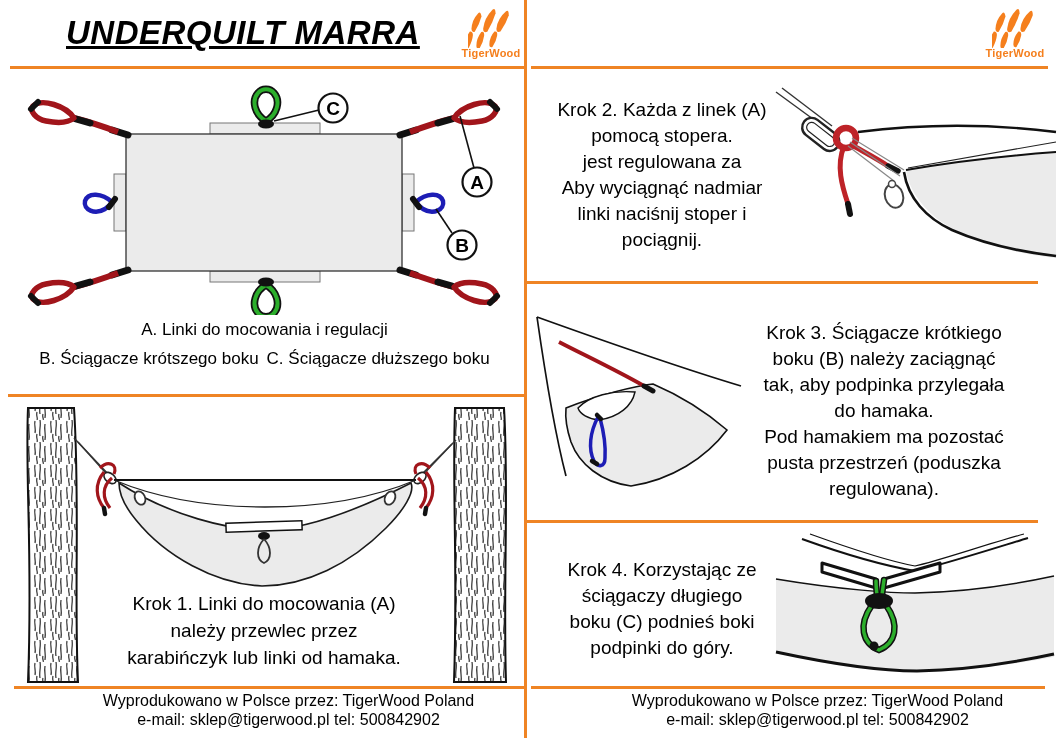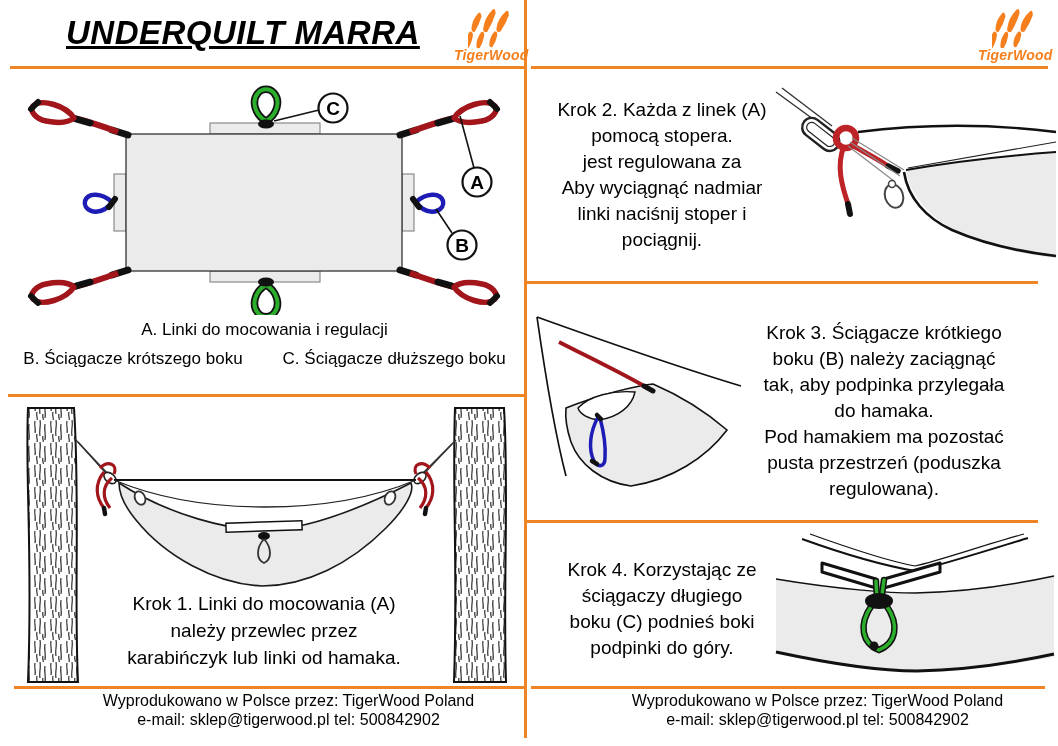--- a/index.html
+++ b/index.html
@@ -8,23 +8,23 @@
   }
   html,body{margin:0;padding:0;background:#fff;}
   .page{position:relative;width:1058px;height:746px;background:#fff;overflow:hidden;
         font-family:"Liberation Sans",sans-serif;color:#000;}
   .hr{position:absolute;height:3px;background:var(--accent);}
   .vr{position:absolute;width:3px;background:var(--accent);}
   .title{position:absolute;left:66px;top:14px;margin:0;font-size:33px;font-style:italic;
          font-weight:700;letter-spacing:.5px;white-space:nowrap;text-decoration:underline;}
   .logo{position:absolute;width:74px;text-align:center;}
   .logo svg{display:block;margin:0 auto;}
-  .logo-text{font-size:14px;font-weight:700;color:var(--logo_orange);margin-top:-1px;letter-spacing:.2px;font-style:italic;}
+  .logo-text{font-size:11px;font-weight:700;color:var(--logo_orange);margin-top:-1px;letter-spacing:.2px;}
   .caption{position:absolute;left:0;width:529px;text-align:center;font-size:17px;}
-  .cap-part{margin:0 20px;}
+  .cap-part{margin:0 4px;}
   .step{position:absolute;text-align:center;font-size:19px;line-height:26px;}
   .footer{position:absolute;text-align:center;font-size:16px;line-height:18.5px;padding-left:24px;}
   b{font-weight:400;}
   svg{position:absolute;}
   svg text.lbl{font-family:"Liberation Sans",sans-serif;font-size:19px;font-weight:700;}
 </style>
 </head>
 <body>
 
 <div class="page">

